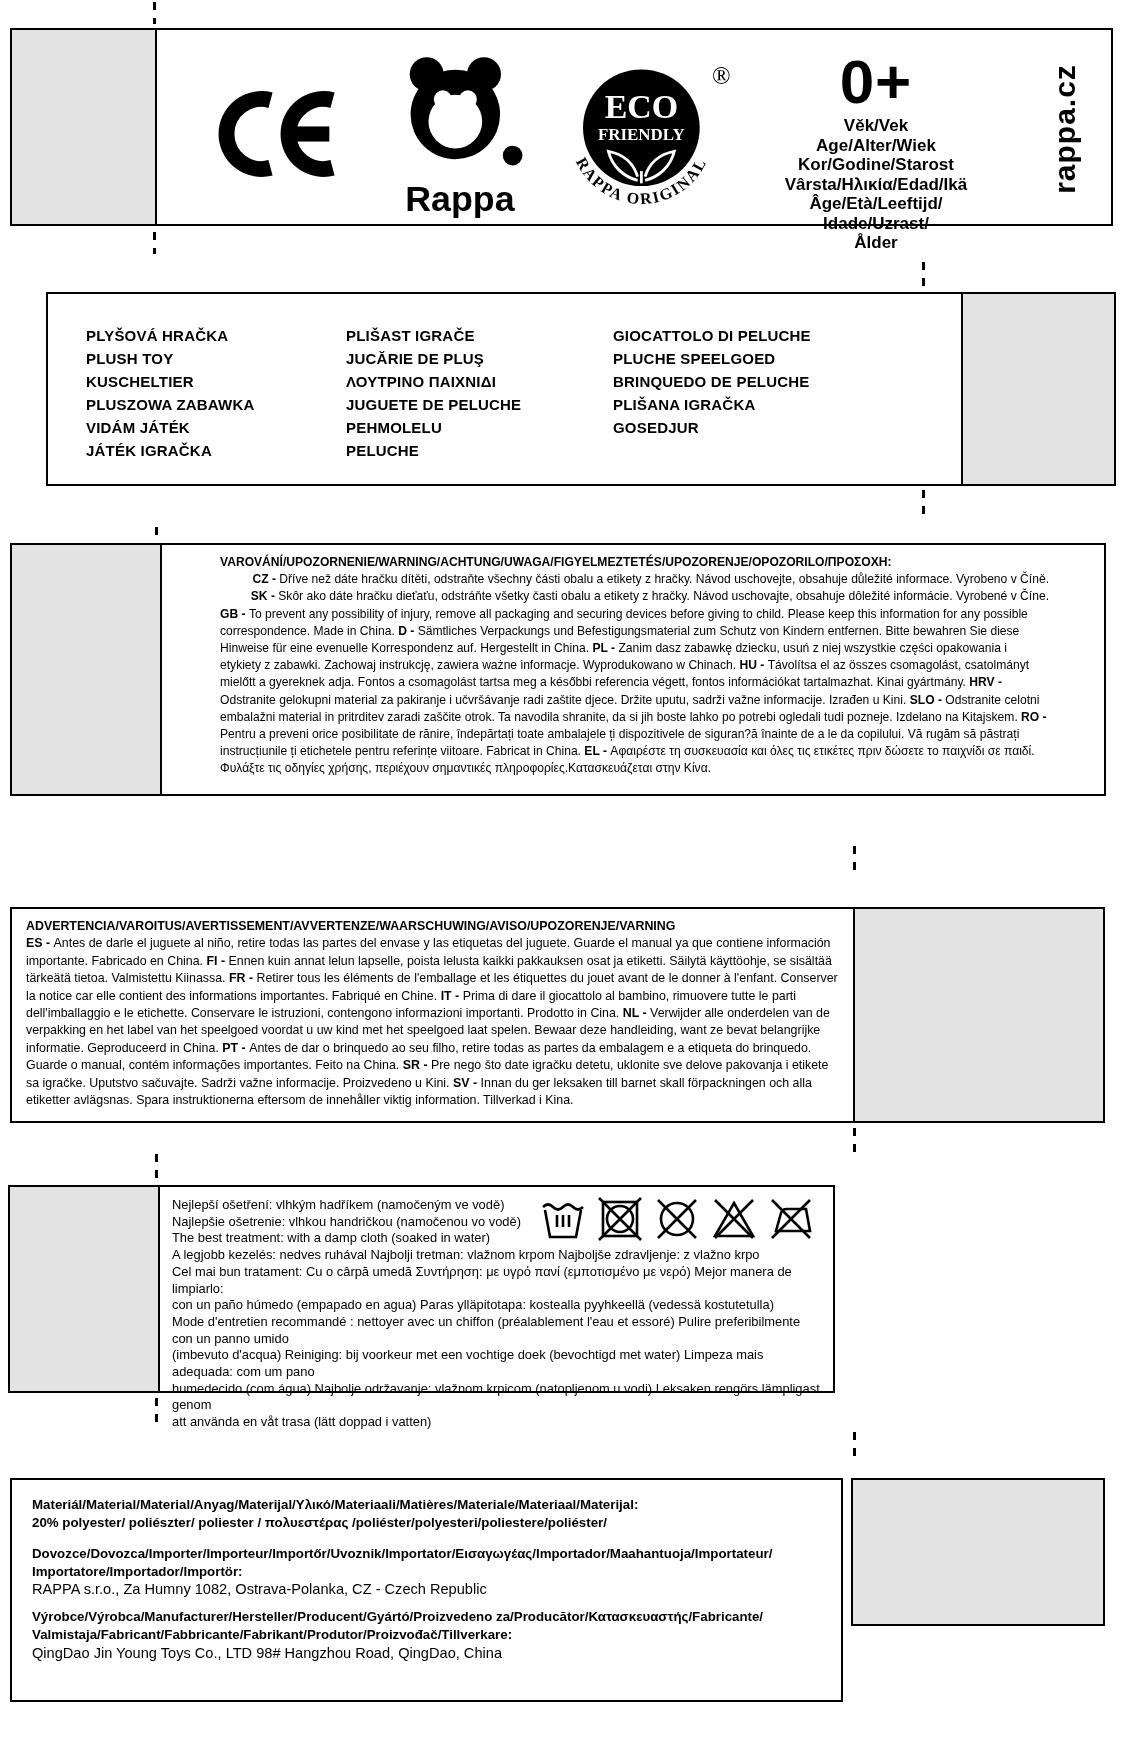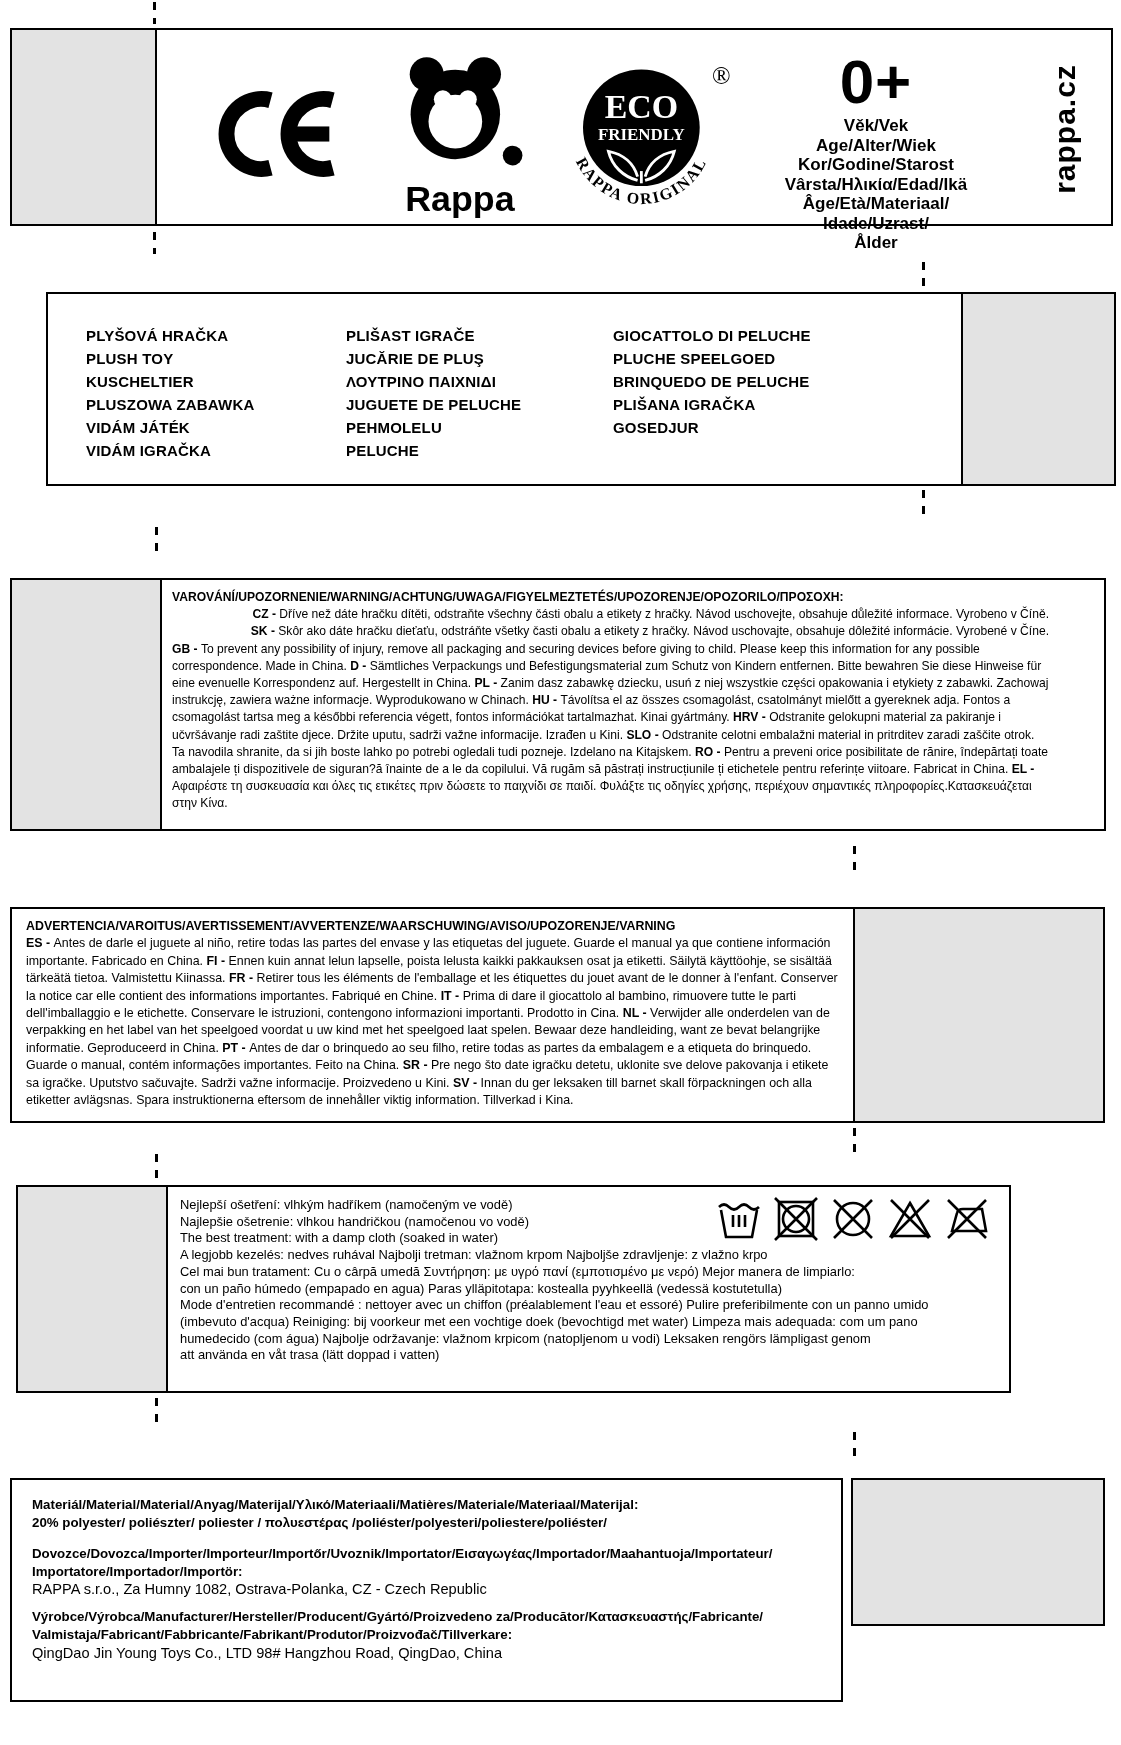--- a/index.html
+++ b/index.html
@@ -96,75 +96,75 @@
       </svg>
     </div>
 
     <div class="band-item age-block" style="left:750px;top:22px;width:228px;">
       <div class="age-value">0+</div>
       <div class="age-lines">
           <div>Věk/Vek</div>
           <div>Age/Alter/Wiek</div>
           <div>Kor/Godine/Starost</div>
           <div>Vârsta/Ηλικία/Edad/Ikä</div>
-          <div>Âge/Età/Materiaal/</div>
+          <div>Âge/Età/Leeftijd/</div>
           <div>Idade/Uzrast/</div>
           <div>Ålder</div>
         </div>
     </div>
 
     <div class="band-item vertical-site" style="left:1005px;top:0;width:95px;height:198px;">
       <span>rappa.cz</span>
     </div>
   </div>
 
   <div class="box" style="left:10px;top:292px;width:1070px;height:194px;margin-left:36px;">
     <div style="position:absolute;right:0;top:0;width:153px;height:100%;background:#e3e3e3;border-left:2px solid #000;box-sizing:border-box;"></div>
     <div class="names-col" style="left:38px;">
         <div>PLYŠOVÁ HRAČKA</div>
         <div>PLUSH TOY</div>
         <div>KUSCHELTIER</div>
         <div>PLUSZOWA ZABAWKA</div>
         <div>VIDÁM JÁTÉK</div>
-        <div>VIDÁM IGRAČKA</div>
+        <div>JÁTÉK IGRAČKA</div>
       </div>
     <div class="names-col" style="left:298px;">
         <div>PLIŠAST IGRAČE</div>
         <div>JUCĂRIE DE PLUŞ</div>
         <div>ΛΟΥΤΡΙΝΟ ΠΑΙΧΝΙΔΙ</div>
         <div>JUGUETE DE PELUCHE</div>
         <div>PEHMOLELU</div>
         <div>PELUCHE</div>
       </div>
     <div class="names-col" style="left:565px;">
         <div>GIOCATTOLO DI PELUCHE</div>
         <div>PLUCHE SPEELGOED</div>
         <div>BRINQUEDO DE PELUCHE</div>
         <div>PLIŠANA IGRAČKA</div>
         <div>GOSEDJUR</div>
       </div>
   </div>
 
-  <div class="box flexrow" style="left:10px;top:578px;width:1096px;height:253px;">
+  <div class="box flexrow" style="left:10px;top:543px;width:1096px;height:253px;gap:48px;">
     <div class="graycell-l"></div>
     <div class="warn-text">
       <div class="warn-title">VAROVÁNÍ/UPOZORNENIE/WARNING/ACHTUNG/UWAGA/FIGYELMEZTETÉS/UPOZORENJE/OPOZORILO/ΠΡΟΣΟΧΗ:</div>
       <div class="warn-body"><span class="wblock"><b>CZ - </b>Dříve než dáte hračku dítěti, odstraňte všechny části obalu a etikety z hračky. Návod uschovejte, obsahuje důležité informace. Vyrobeno v Číně. </span><span class="wblock"><b>SK - </b>Skôr ako dáte hračku dieťaťu, odstráňte všetky časti obalu a etikety z hračky. Návod uschovajte, obsahuje dôležité informácie. Vyrobené v Číne. </span><span><b>GB - </b>To prevent any possibility of injury, remove all packaging and securing devices before giving to child. Please keep this information for any possible correspondence. Made in China. </span><span><b>D - </b>Sämtliches Verpackungs und Befestigungsmaterial zum Schutz von Kindern entfernen. Bitte bewahren Sie diese Hinweise für eine evenuelle Korrespondenz auf. Hergestellt in China. </span><span><b>PL - </b>Zanim dasz zabawkę dziecku, usuń z niej wszystkie części opakowania i etykiety z zabawki. Zachowaj instrukcję, zawiera ważne informacje. Wyprodukowano w Chinach. </span><span><b>HU - </b>Távolítsa el az összes csomagolást, csatolmányt mielőtt a gyereknek adja. Fontos a csomagolást tartsa meg a későbbi referencia végett, fontos információkat tartalmazhat. Kinai gyártmány. </span><span><b>HRV - </b>Odstranite gelokupni material za pakiranje i učvršávanje radi zaštite djece. Držite uputu, sadrži važne informacije. Izrađen u Kini. </span><span><b>SLO - </b>Odstranite celotni embalažni material in pritrditev zaradi zaščite otrok. Ta navodila shranite, da si jih boste lahko po potrebi ogledali tudi pozneje. Izdelano na Kitajskem. </span><span><b>RO - </b>Pentru a preveni orice posibilitate de rănire, îndepărtați toate ambalajele ți dispozitivele de siguran?ă înainte de a le da copilului. Vă rugăm să păstrați instrucțiunile ți etichetele pentru referințe viitoare. Fabricat in China. </span><span><b>EL - </b>Αφαιρέστε τη συσκευασία και όλες τις ετικέτες πριν δώσετε το παιχνίδι σε παιδί. Φυλάξτε τις οδηγίες χρήσης, περιέχουν σημαντικές πληροφορίες.Κατασκευάζεται στην Κίνα. </span></div>
     </div>
   </div>
 
   <div class="box flexrow" style="left:10px;top:907px;width:1095px;height:216px;">
     <div class="warn-text2" style="width:843px;flex:0 0 843px;border-right:2px solid #000;box-sizing:border-box;">
       <div class="warn-title">ADVERTENCIA/VAROITUS/AVERTISSEMENT/AVVERTENZE/WAARSCHUWING/AVISO/UPOZORENJE/VARNING</div>
       <div class="warn-body"><span><b>ES - </b>Antes de darle el juguete al niño, retire todas las partes del envase y las etiquetas del juguete. Guarde el manual ya que contiene información importante. Fabricado en China. </span><span><b>FI - </b>Ennen kuin annat lelun lapselle, poista lelusta kaikki pakkauksen osat ja etiketti. Säilytä käyttöohje, se sisältää tärkeätä tietoa. Valmistettu Kiinassa. </span><span><b>FR - </b>Retirer tous les éléments de l'emballage et les étiquettes du jouet avant de le donner à l'enfant. Conserver la notice car elle contient des informations importantes. Fabriqué en Chine. </span><span><b>IT - </b>Prima di dare il giocattolo al bambino, rimuovere tutte le parti dell'imballaggio e le etichette. Conservare le istruzioni, contengono informazioni importanti. Prodotto in Cina. </span><span><b>NL - </b>Verwijder alle onderdelen van de verpakking en het label van het speelgoed voordat u uw kind met het speelgoed laat spelen. Bewaar deze handleiding, want ze bevat belangrijke informatie. Geproduceerd in China. </span><span><b>PT - </b>Antes de dar o brinquedo ao seu filho, retire todas as partes da embalagem e a etiqueta do brinquedo. Guarde o manual, contém informações importantes. Feito na China. </span><span><b>SR - </b>Pre nego što date igračku detetu, uklonite sve delove pakovanja i etikete sa igračke. Uputstvo sačuvajte. Sadrži važne informacije. Proizvedeno u Kini. </span><span><b>SV - </b>Innan du ger leksaken till barnet skall förpackningen och alla etiketter avlägsnas. Spara instruktionerna eftersom de innehåller viktig information. Tillverkad i Kina. </span></div>
     </div>
     <div style="flex:1;background:#e3e3e3;"></div>
   </div>
 
-  <div class="box flexrow" style="left:16px;top:1185px;width:995px;height:208px;">
+  <div class="box flexrow" style="left:8px;top:1185px;width:827px;height:208px;">
     <div class="graycell-l"></div>
     <div class="care-text">
       <div class="care-symbols">
         <svg width="48" height="44" viewBox="0 0 46 44" fill="none" stroke="#000" stroke-width="2.6">
           <path d="M3 10 Q8 5 13 10 T23 10 T33 10 T43 10"></path>
           <path d="M5 13 L10 40 H36 L41 13"></path>
           <path d="M17 18 V30 M23 18 V30 M29 18 V30"></path>
         </svg>
         <svg width="48" height="44" viewBox="0 0 46 44" fill="none" stroke="#000" stroke-width="2.6">
           <rect x="6" y="5" width="34" height="34"></rect>

